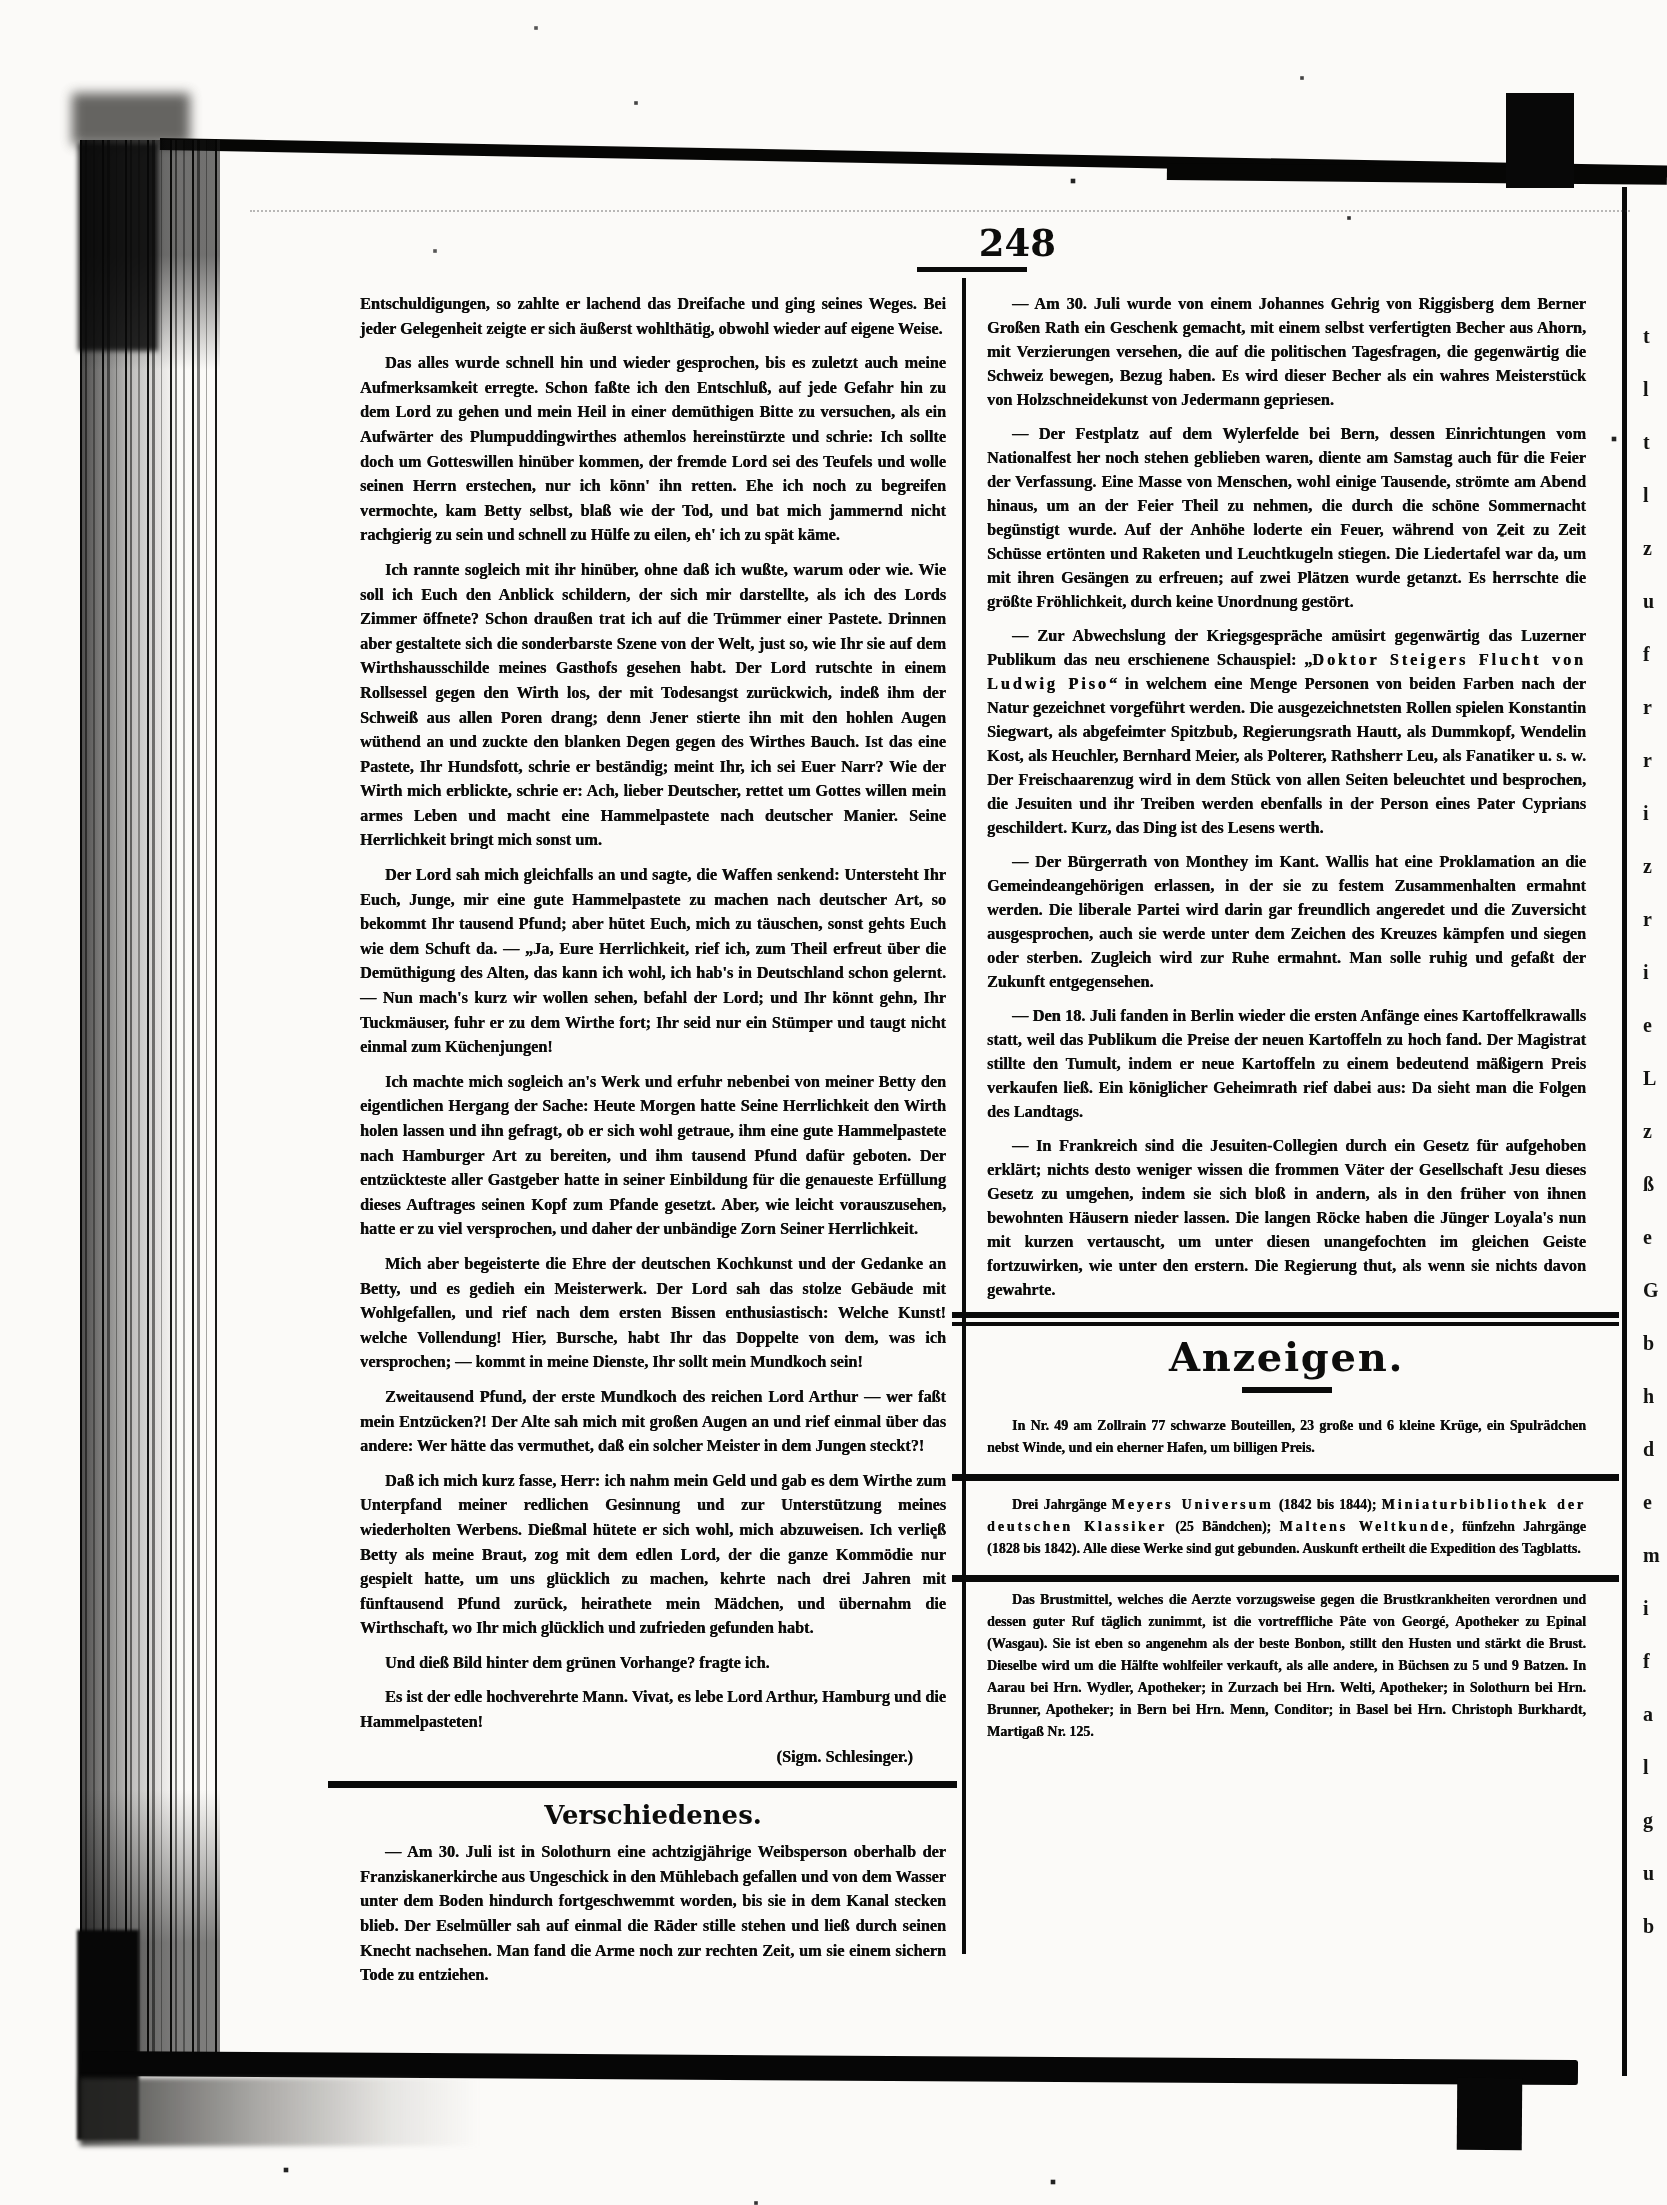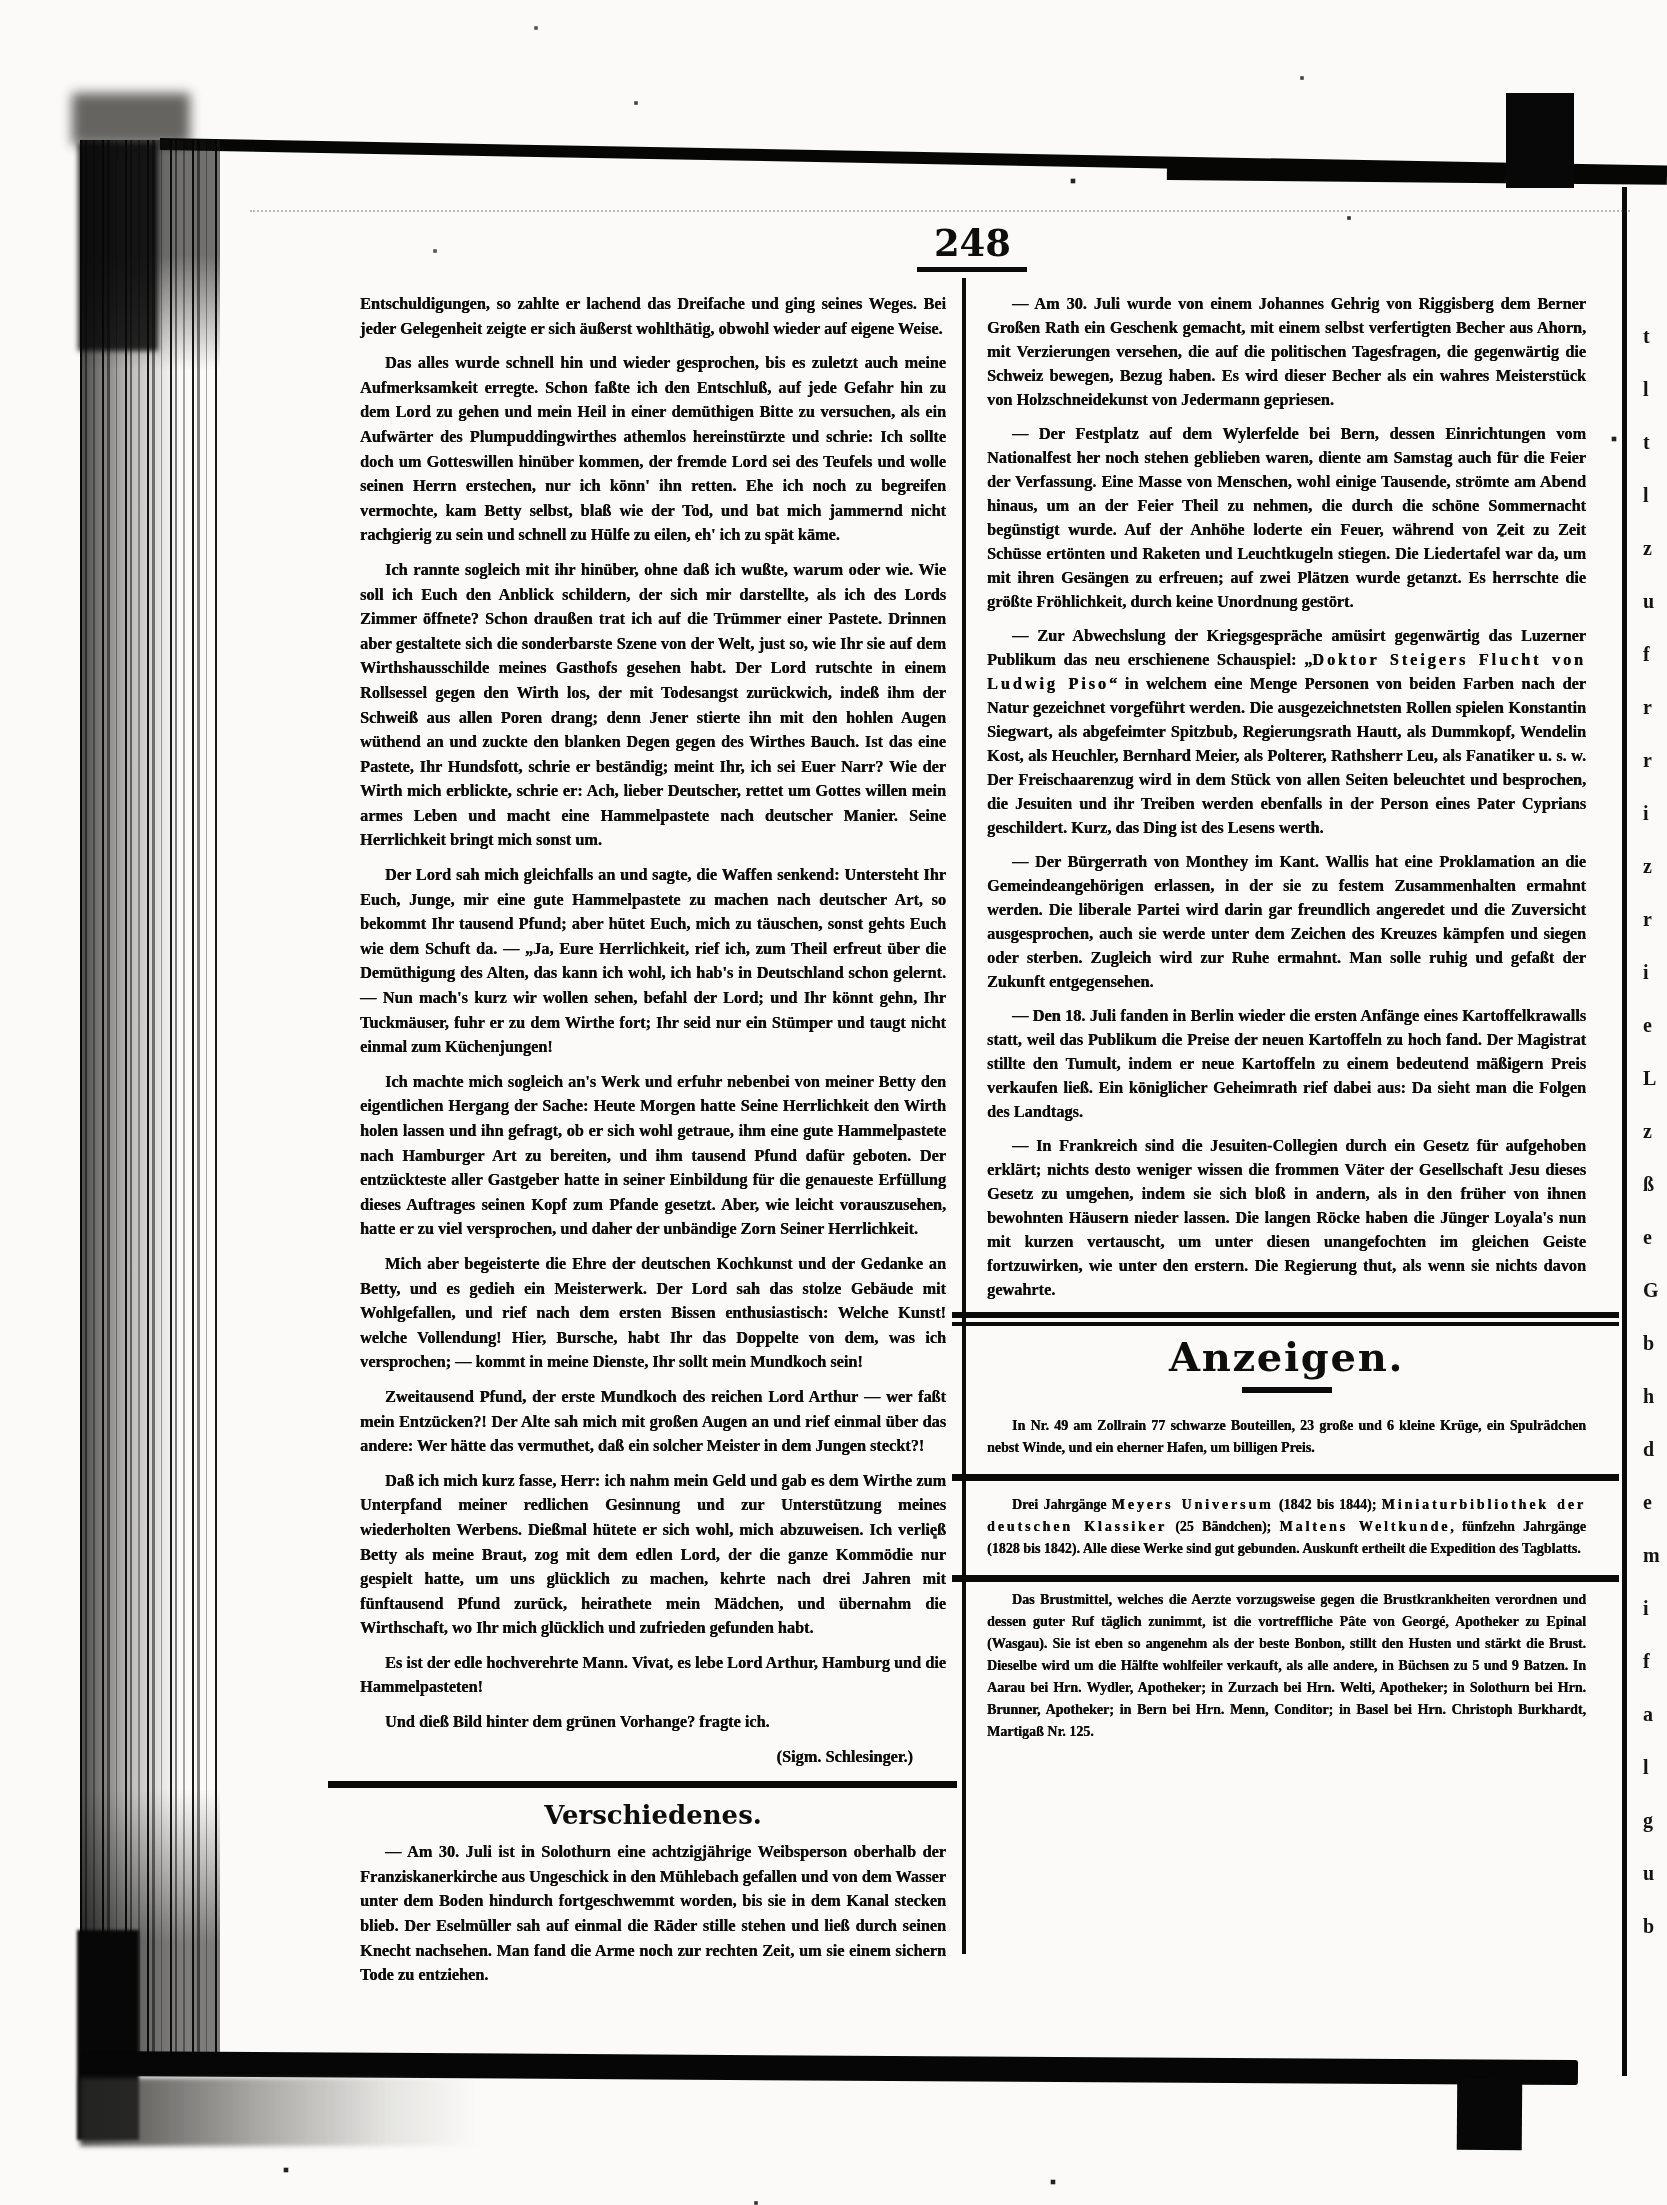--- a/index.html
+++ b/index.html
@@ -33,21 +33,21 @@
              transform:rotate(0.4deg);}
   .dotline{left:250px;top:210px;width:1380px;height:0;border-top:2.5px dotted rgba(45,45,42,.32);}
   .edge{left:1643px;top:310px;width:22.5px;height:1651px;overflow:hidden;
         font-weight:700;font-size:20px;line-height:53px;white-space:pre-line;color:#141412;}
   .speckles{left:0;top:0;width:1.7px;height:1.7px;background:transparent;
     box-shadow:1072px 180px 0 1.3px #222, 1348px 217px 0 0.8px #333, 635px 102px 0 0.8px #444,
       1613px 438px 0 1.3px #222, 934px 1536px 0 0.8px #333, 285px 2169px 0 1.3px #222,
       535px 27px 0 0.8px #555, 1052px 2181px 0 1.3px #222, 755px 2202px 0 0.8px #333,
       1301px 77px 0 0.8px #444, 1501px 534px 0 0.8px #333, 434px 250px 0 0.8px #555;}
   
-  .pagenum{left:889px;top:222px;width:167px;text-align:center;
+  .pagenum{left:889px;top:222px;width:167px;text-align:right;
            font-family:"DejaVu Serif",serif;font-weight:700;font-size:37px;line-height:42px;}
   .pagenum-rule{left:917px;top:267px;width:110px;height:5px;background:#0a0a0a;}
   .divider{left:962px;top:278px;width:4.2px;height:1676px;background:#0b0b0b;}
   .col{position:absolute;text-align:justify;font-weight:700;}
   .col-left{left:350px;top:282px;width:606px;font-size:16.3px;line-height:24.6px;}
   .col-right{left:977px;top:282px;width:619px;font-size:16.3px;line-height:24px;}
   .col p{margin:10px;text-indent:25px;text-align:justify;text-shadow:0.3px 0 0 currentColor;}
   .col p.cont{text-indent:0;}
   .sigline{text-align:right !important;padding-right:33px;text-indent:0 !important;}
   .rule-left{margin:11.7px 0 0 -22px;width:629px;height:7.5px;background:#0a0a0a;}
@@ -125,22 +125,22 @@
 
 <div class="col col-left">
   <p class="cont">Entschuldigungen, so zahlte er lachend das Dreifache und ging seines Weges. Bei jeder Gelegenheit zeigte er sich äußerst wohlthätig, obwohl wieder auf eigene Weise.</p>
   <p>Das alles wurde schnell hin und wieder gesprochen, bis es zuletzt auch meine Aufmerksamkeit erregte. Schon faßte ich den Entschluß, auf jede Gefahr hin zu dem Lord zu gehen und mein Heil in einer demüthigen Bitte zu versuchen, als ein Aufwärter des Plumpuddingwirthes athemlos hereinstürzte und schrie: Ich sollte doch um Gotteswillen hinüber kommen, der fremde Lord sei des Teufels und wolle seinen Herrn erstechen, nur ich könn' ihn retten. Ehe ich noch zu begreifen vermochte, kam Betty selbst, blaß wie der Tod, und bat mich jammernd nicht rachgierig zu sein und schnell zu Hülfe zu eilen, eh' ich zu spät käme.</p>
   <p>Ich rannte sogleich mit ihr hinüber, ohne daß ich wußte, warum oder wie. Wie soll ich Euch den Anblick schildern, der sich mir darstellte, als ich des Lords Zimmer öffnete? Schon draußen trat ich auf die Trümmer einer Pastete. Drinnen aber gestaltete sich die sonderbarste Szene von der Welt, just so, wie Ihr sie auf dem Wirthshausschilde meines Gasthofs gesehen habt. Der Lord rutschte in einem Rollsessel gegen den Wirth los, der mit Todesangst zurückwich, indeß ihm der Schweiß aus allen Poren drang; denn Jener stierte ihn mit den hohlen Augen wüthend an und zuckte den blanken Degen gegen des Wirthes Bauch. Ist das eine Pastete, Ihr Hundsfott, schrie er beständig; meint Ihr, ich sei Euer Narr? Wie der Wirth mich erblickte, schrie er: Ach, lieber Deutscher, rettet um Gottes willen mein armes Leben und macht eine Hammelpastete nach deutscher Manier. Seine Herrlichkeit bringt mich sonst um.</p>
   <p>Der Lord sah mich gleichfalls an und sagte, die Waffen senkend: Untersteht Ihr Euch, Junge, mir eine gute Hammelpastete zu machen nach deutscher Art, so bekommt Ihr tausend Pfund; aber hütet Euch, mich zu täuschen, sonst gehts Euch wie dem Schuft da. — „Ja, Eure Herrlichkeit, rief ich, zum Theil erfreut über die Demüthigung des Alten, das kann ich wohl, ich hab's in Deutschland schon gelernt. — Nun mach's kurz wir wollen sehen, befahl der Lord; und Ihr könnt gehn, Ihr Tuckmäuser, fuhr er zu dem Wirthe fort; Ihr seid nur ein Stümper und taugt nicht einmal zum Küchenjungen!</p>
   <p>Ich machte mich sogleich an's Werk und erfuhr nebenbei von meiner Betty den eigentlichen Hergang der Sache: Heute Morgen hatte Seine Herrlichkeit den Wirth holen lassen und ihn gefragt, ob er sich wohl getraue, ihm eine gute Hammelpastete nach Hamburger Art zu bereiten, und ihm tausend Pfund dafür geboten. Der entzückteste aller Gastgeber hatte in seiner Einbildung für die genaueste Erfüllung dieses Auftrages seinen Kopf zum Pfande gesetzt. Aber, wie leicht vorauszusehen, hatte er zu viel versprochen, und daher der unbändige Zorn Seiner Herrlichkeit.</p>
   <p>Mich aber begeisterte die Ehre der deutschen Kochkunst und der Gedanke an Betty, und es gedieh ein Meisterwerk. Der Lord sah das stolze Gebäude mit Wohlgefallen, und rief nach dem ersten Bissen enthusiastisch: Welche Kunst! welche Vollendung! Hier, Bursche, habt Ihr das Doppelte von dem, was ich versprochen; — kommt in meine Dienste, Ihr sollt mein Mundkoch sein!</p>
   <p>Zweitausend Pfund, der erste Mundkoch des reichen Lord Arthur — wer faßt mein Entzücken?! Der Alte sah mich mit großen Augen an und rief einmal über das andere: Wer hätte das vermuthet, daß ein solcher Meister in dem Jungen steckt?!</p>
   <p>Daß ich mich kurz fasse, Herr: ich nahm mein Geld und gab es dem Wirthe zum Unterpfand meiner redlichen Gesinnung und zur Unterstützung meines wiederholten Werbens. Dießmal hütete er sich wohl, mich abzuweisen. Ich verließ Betty als meine Braut, zog mit dem edlen Lord, der die ganze Kommödie nur gespielt hatte, um uns glücklich zu machen, kehrte nach drei Jahren mit fünftausend Pfund zurück, heirathete mein Mädchen, und übernahm die Wirthschaft, wo Ihr mich glücklich und zufrieden gefunden habt.</p>
+  <p>Und dieß Bild hinter dem grünen Vorhange? fragte ich.</p>
   <p>Es ist der edle hochverehrte Mann. Vivat, es lebe Lord Arthur, Hamburg und die Hammelpasteten!</p>
-  <p>Und dieß Bild hinter dem grünen Vorhange? fragte ich.</p>
   <p class="sigline">(Sigm. Schlesinger.)</p>
   <div class="rule-left"></div>
   <div class="midhead">Verschiedenes.</div>
   <p class="misc-p">— Am 30. Juli ist in Solothurn eine achtzigjährige Weibsperson oberhalb der Franziskanerkirche aus Ungeschick in den Mühlebach gefallen und von dem Wasser unter dem Boden hindurch fortgeschwemmt worden, bis sie in dem Kanal stecken blieb. Der Eselmüller sah auf einmal die Räder stille stehen und ließ durch seinen Knecht nachsehen. Man fand die Arme noch zur rechten Zeit, um sie einem sichern Tode zu entziehen.</p>
 </div>
 
 <div class="col col-right">
   <p>— Am 30. Juli wurde von einem Johannes Gehrig von Riggisberg dem Berner Großen Rath ein Geschenk gemacht, mit einem selbst verfertigten Becher aus Ahorn, mit Verzierungen versehen, die auf die politischen Tagesfragen, die gegenwärtig die Schweiz bewegen, Bezug haben. Es wird dieser Becher als ein wahres Meisterstück von Holzschneidekunst von Jedermann gepriesen.</p>
   <p>— Der Festplatz auf dem Wylerfelde bei Bern, dessen Einrichtungen vom Nationalfest her noch stehen geblieben waren, diente am Samstag auch für die Feier der Verfassung. Eine Masse von Menschen, wohl einige Tausende, strömte am Abend hinaus, um an der Feier Theil zu nehmen, die durch die schöne Sommernacht begünstigt wurde. Auf der Anhöhe loderte ein Feuer, während von Zeit zu Zeit Schüsse ertönten und Raketen und Leuchtkugeln stiegen. Die Liedertafel war da, um mit ihren Gesängen zu erfreuen; auf zwei Plätzen wurde getanzt. Es herrschte die größte Fröhlichkeit, durch keine Unordnung gestört.</p>
   <p><span>— Zur Abwechslung der Kriegsgespräche amüsirt gegenwärtig das Luzerner Publikum das neu erschienene Schauspiel: „</span><span class="sp">Doktor Steigers Flucht von Ludwig Piso</span><span>“ in welchem eine Menge Personen von beiden Farben nach der Natur gezeichnet vorgeführt werden. Die ausgezeichnetsten Rollen spielen Konstantin Siegwart, als abgefeimter Spitzbub, Regierungsrath Hautt, als Dummkopf, Wendelin Kost, als Heuchler, Bernhard Meier, als Polterer, Rathsherr Leu, als Fanatiker u. s. w. Der Freischaarenzug wird in dem Stück von allen Seiten beleuchtet und besprochen, die Jesuiten und ihr Treiben werden ebenfalls in der Person eines Pater Cyprians geschildert. Kurz, das Ding ist des Lesens werth.</span></p>

